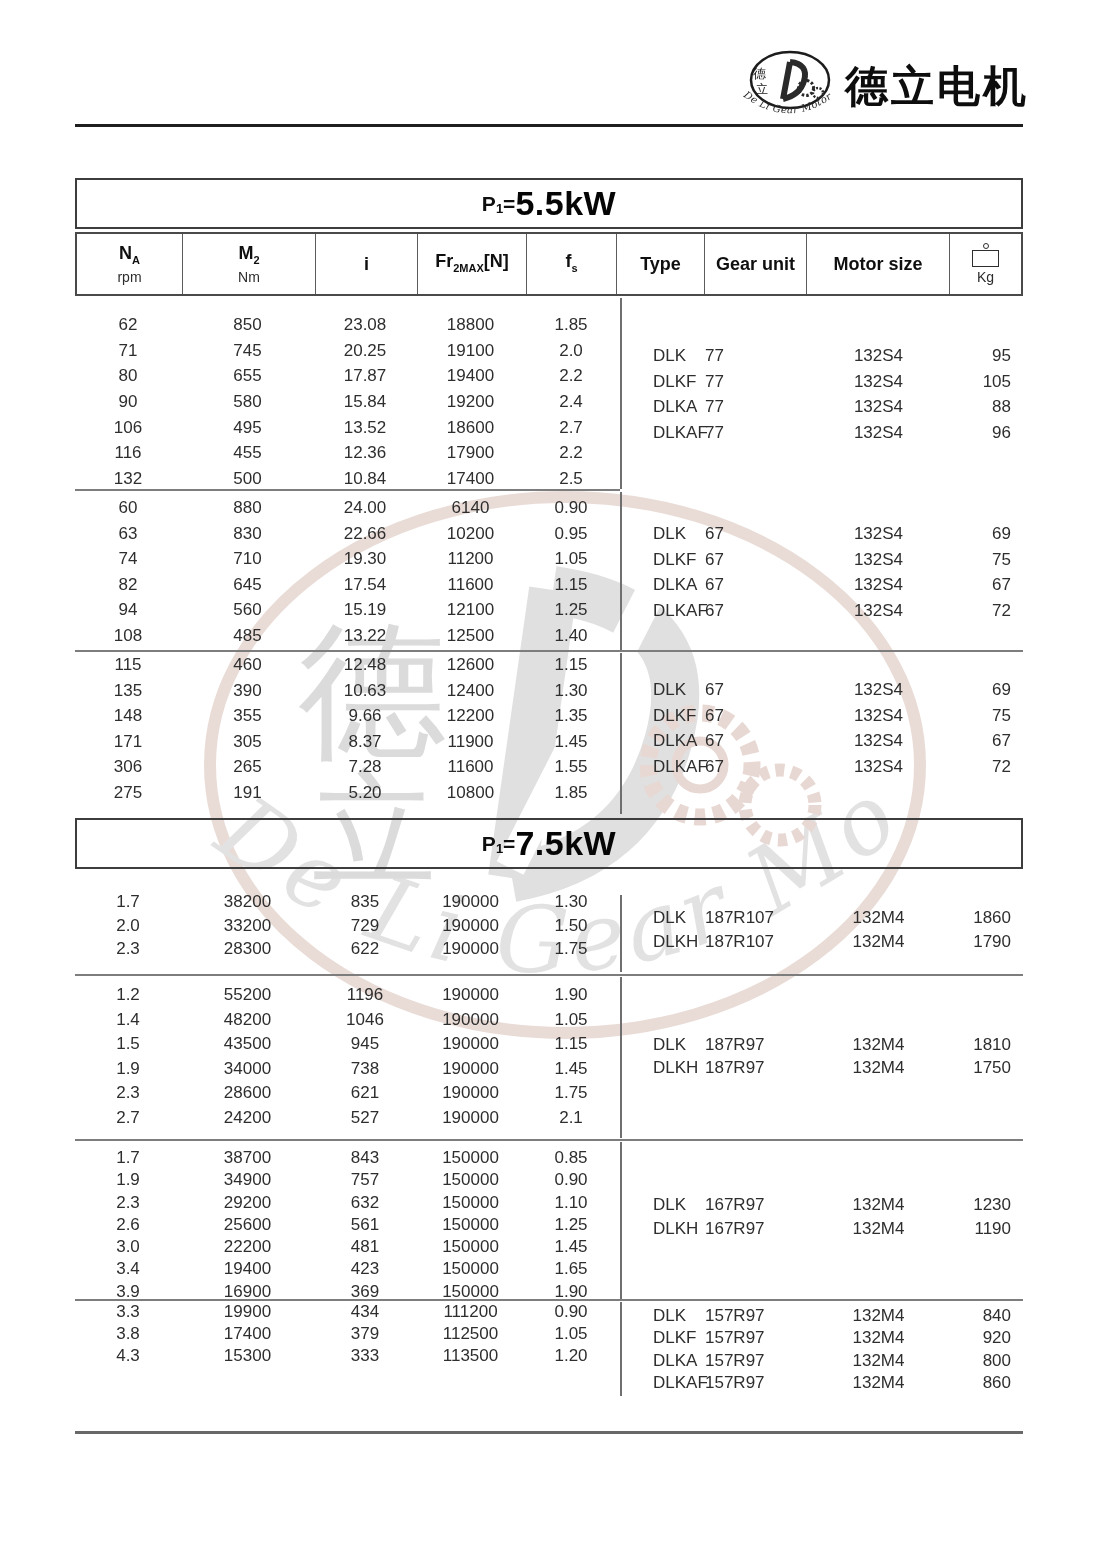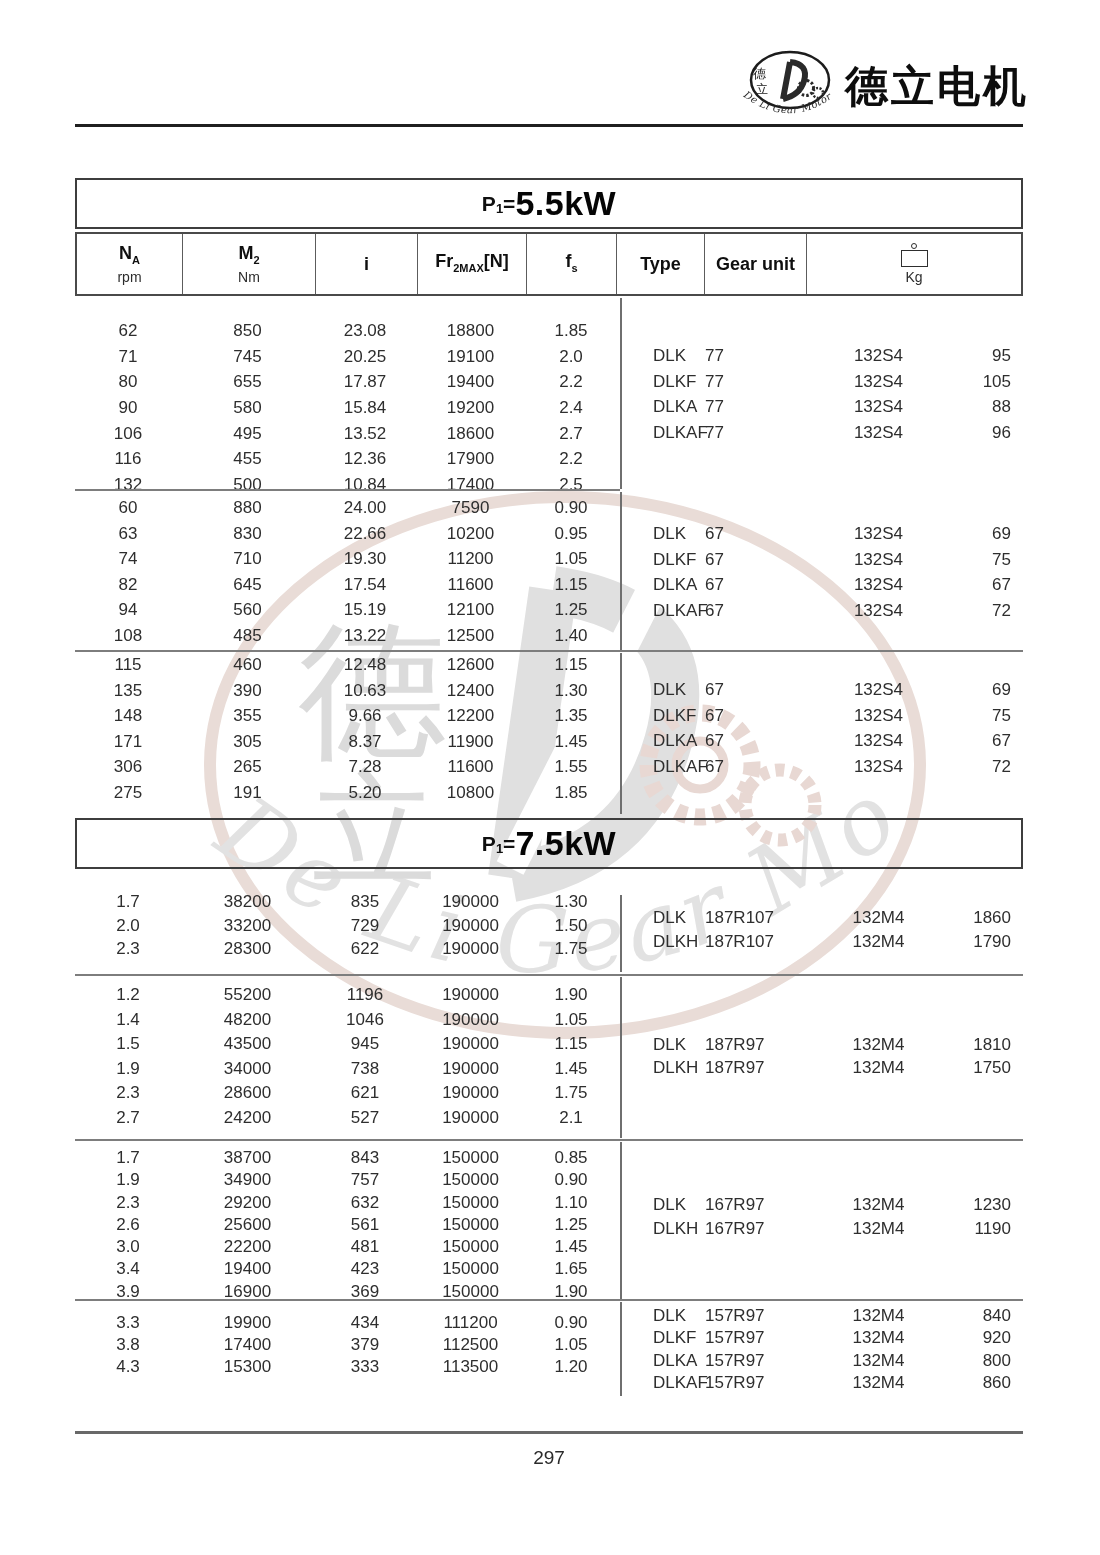--- a/index.html
+++ b/index.html
@@ -45,21 +45,21 @@
   .vdiv{position:absolute;left:545px;top:1px;width:1.5px;background:#6f6f6f}
   .rrows{position:absolute;left:578px;top:0;width:370px}
   .rrow{display:flex}
   .m{display:block;font-size:17px;color:#2e2e2e;line-height:inherit}
   .m1{width:52px;text-align:left}
   .m2c{width:102px;}
   .m3{width:143px;text-align:center}
   .m4{width:73px;text-align:right;padding-right:12px}
 
   .b1{top:297px;height:193px}
-  .b1 .lrows{padding-top:21px}.b1 .lrow{height:25.7px;line-height:25.7px}
+  .b1 .lrows{padding-top:15px}.b1 .lrow{height:25.7px;line-height:25.7px}
   .b1 .rrows{padding-top:46px}.b1 .rrow{height:25.5px;line-height:25.5px}
   .b1 .vdiv{height:191px}
 
   .b2{top:491px;height:160px}
   .b2 .lrows{padding-top:4px}.b2 .lrow{height:25.5px;line-height:25.5px}
   .b2 .rrows{padding-top:30px}.b2 .rrow{height:25.5px;line-height:25.5px}
   .b2 .vdiv{height:158px}
 
   .b3{top:652px;height:164px}
   .b3 .lrows{padding-top:0px}.b3 .lrow{height:25.6px;line-height:25.6px}
@@ -75,21 +75,21 @@
   .b5 .lrows{padding-top:7px}.b5 .lrow{height:24.6px;line-height:24.6px}
   .b5 .rrows{padding-top:57px}.b5 .rrow{height:23px;line-height:23px}
   .b5 .vdiv{height:161px}
 
   .b6{top:1141px;height:158px}
   .b6 .lrows{padding-top:6px}.b6 .lrow{height:22.3px;line-height:22.3px}
   .b6 .rrows{padding-top:52px}.b6 .rrow{height:23.5px;line-height:23.5px}
   .b6 .vdiv{height:157px}
 
   .b7{top:1301px;height:100px}
-  .b7 .lrows{padding-top:11px}.b7 .lrow{height:22px;line-height:22px}
+  .b7 .lrows{}.b7 .lrow{height:22px;line-height:22px}
   .b7 .rrows{padding-top:4px}.b7 .rrow{height:22.4px;line-height:22.4px}
   .b7 .vdiv{height:94px}
 
   
   .sep{background:#7d7d7d;height:1.5px}
   .sep-1{left:75px;top:489px;width:545px}
   .sep-2{left:75px;top:650px;width:948px}
   .sep-3{left:75px;top:974px;width:948px}
   .sep-4{left:75px;top:1139px;width:948px}
   .sep-5{left:75px;top:1299px;width:948px}
@@ -161,20 +161,23 @@
     </div>
     <div class="hcell w5">
       <span class="hmain"><span>f</span><sub>s</sub></span>
     </div>
     <div class="hcell w6">
       <span class="hmain">Type</span>
     </div>
     <div class="hcell w7">
       <span class="hmain">Gear unit</span>
     </div>
+    <div class="hcell w8">
+      <span class="hmain">Motor size</span>
+    </div>
     <div class="hcell w9">
       <span class="kgicon">
           <span class="kgknob"></span>
           <span class="kgbody"></span>
         </span>
       <span class="hunit">Kg</span>
     </div>
   </div>
 
   <div class="block b1">
@@ -261,21 +264,21 @@
   </div>
   <div class="abs sep sep-1"></div>
 
   <div class="block b2">
     <div class="lrows">
 
     <div class="lrow">
           <span class="c c1">60</span>
           <span class="c c2">880</span>
           <span class="c c3">24.00</span>
-          <span class="c c4">7590</span>
+          <span class="c c4">6140</span>
           <span class="c c5">0.90</span>
         </div>
         <div class="lrow">
           <span class="c c1">63</span>
           <span class="c c2">830</span>
           <span class="c c3">22.66</span>
           <span class="c c4">10200</span>
           <span class="c c5">0.95</span>
         </div>
         <div class="lrow">
@@ -653,15 +656,14 @@
         <div class="rrow">
           <span class="m m1">DLKAF</span>
           <span class="m m2c">157R97</span>
           <span class="m m3">132M4</span>
           <span class="m m4">860</span>
         </div>
       </div>
   </div>
 
   <div class="abs footrule"></div>
-  <div class="abs pagenum">297</div>
 
 </div>
 
 </body></html>

